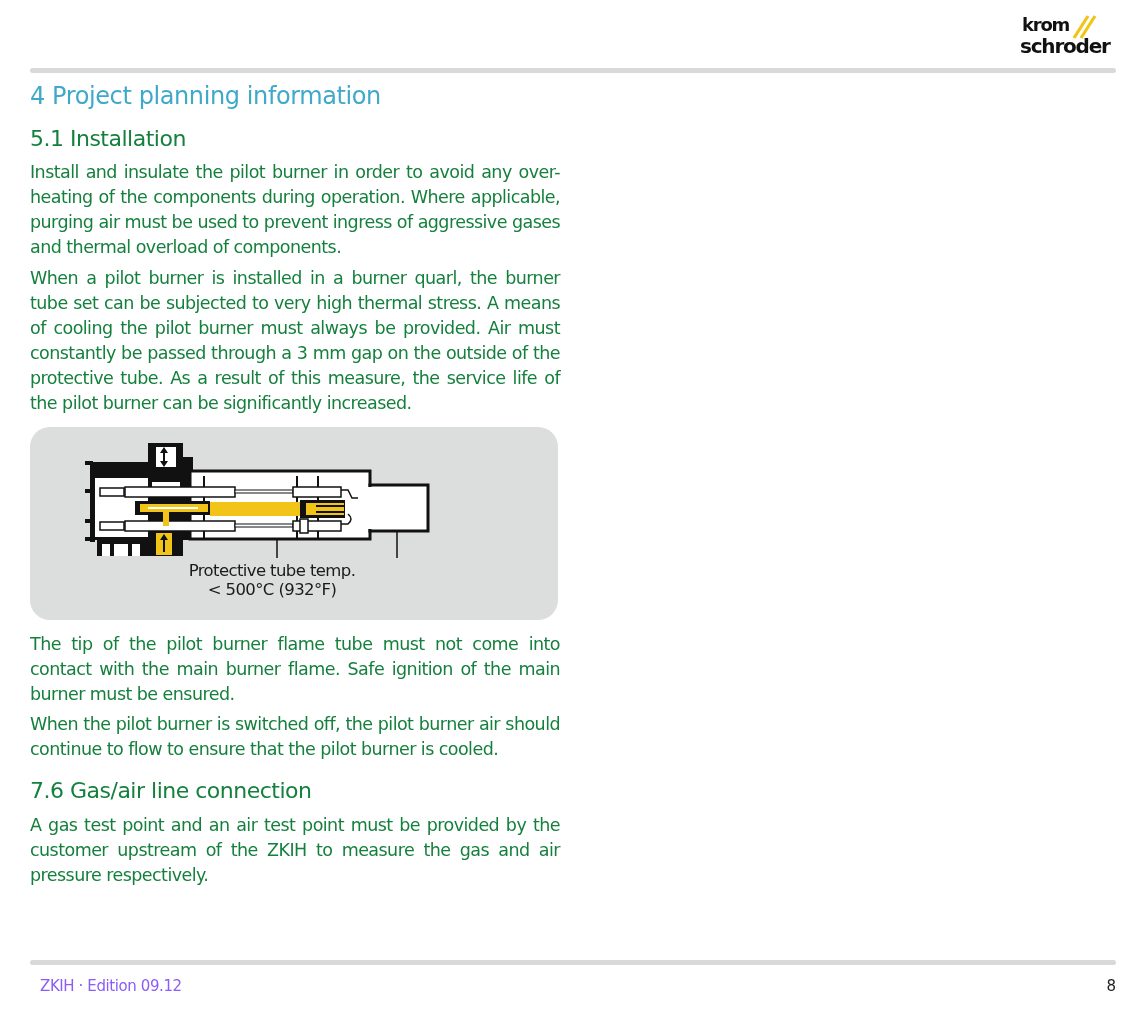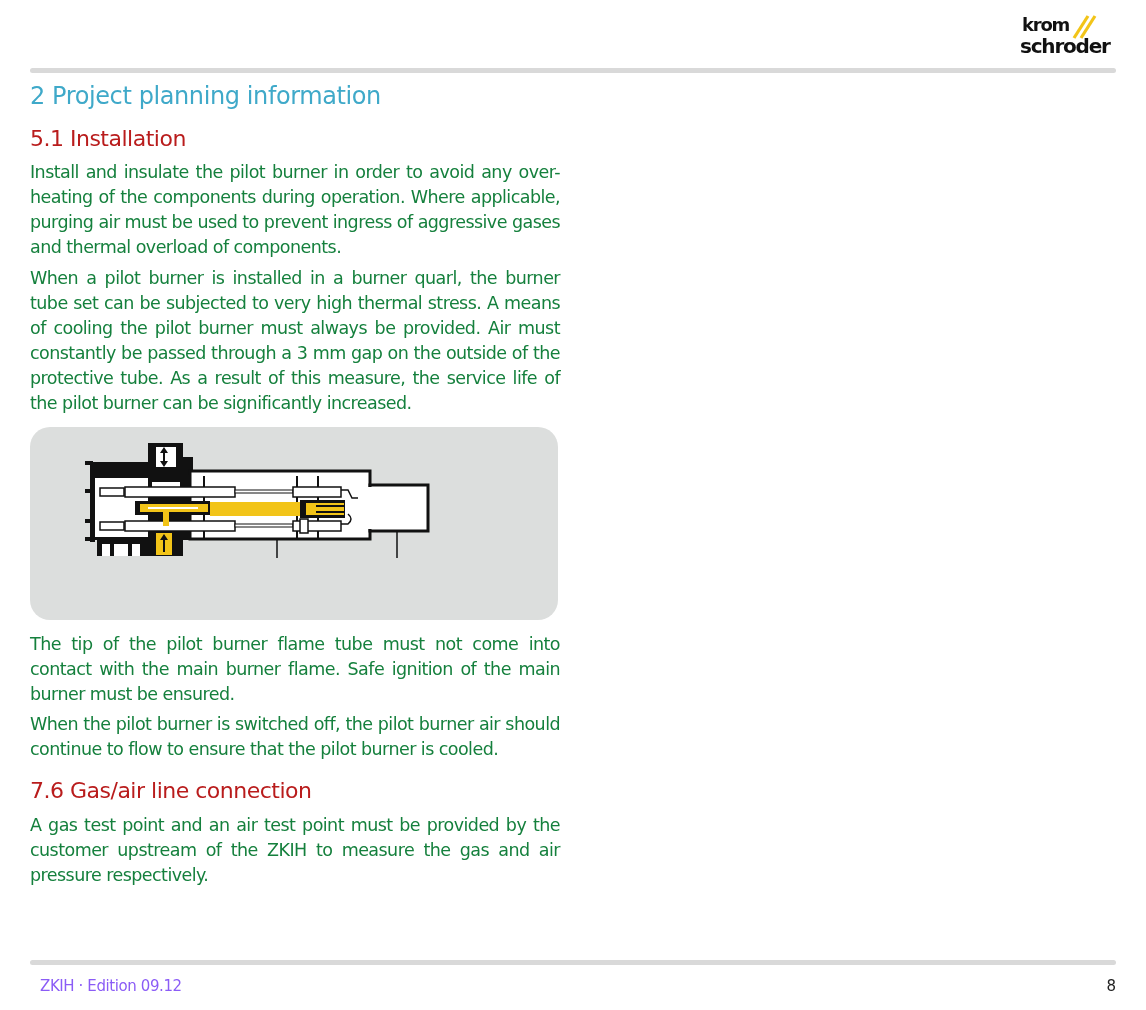--- a/index.html
+++ b/index.html
@@ -26,21 +26,21 @@
   .rule.top { top: 68px; }
   .rule.bottom { top: 960px; }
 
   h1.h-main {
     position: absolute; left: 30px; top: 82px; margin: 0;
     font-weight: normal; font-size: 24px; color: #3fa9c9; letter-spacing: -0.4px;
     font-family: "DejaVu Sans", sans-serif;
   }
   h2.h-sub {
     position: absolute; left: 30px; margin: 0;
-    font-weight: normal; font-size: 22px; color: #b91c1c; letter-spacing: -0.5px;
+    font-weight: normal; font-size: 22px; color: #15803d; letter-spacing: -0.5px;
     font-family: "DejaVu Sans", sans-serif;
   }
   p.body {
     position: absolute; left: 30px; width: 530px; margin: 0;
     font-size: 17.5px; line-height: 25px; letter-spacing: -0.55px;
     text-align: justify; text-align-last: left;
     font-family: "DejaVu Sans", sans-serif; color: #15803d;
   }
 
   .figure {
@@ -68,21 +68,21 @@
   <span class="w1">krom</span>
   <span class="w2">schroder</span>
   <svg class="slashes" width="30" height="26" viewBox="0 0 30 26">
     <line x1="4" y1="24" x2="18" y2="2" stroke="#f2c418" stroke-width="3.2"></line>
     <line x1="11" y1="24" x2="25" y2="2" stroke="#f2c418" stroke-width="3.2"></line>
   </svg>
 </div>
 
 <div class="rule top"></div>
 
-<h1 class="h-main">2 Project planning information</h1>
+<h1 class="h-main">4 Project planning information</h1>
 
 <h2 class="h-sub" style="top:126px;">5.1 Installation</h2>
 
 <p class="body" style="top:160px;">Install and insulate the pilot burner in order to avoid any over-heating of the components during operation. Where applicable, purging air must be used to prevent ingress of aggressive gases and thermal overload of components.</p>
 <p class="body" style="top:266px;">When a pilot burner is installed in a burner quarl, the burner tube set can be subjected to very high thermal stress. A means of cooling the pilot burner must always be provided. Air must constantly be passed through a 3 mm gap on the outside of the protective tube. As a result of this measure, the service life of the pilot burner can be significantly increased.</p>
 
 <div class="figure">
   <svg width="528" height="193" viewBox="0 0 528 193">
 
     <rect x="60" y="35" width="5" height="80" fill="#111"></rect>
@@ -146,20 +146,24 @@
     <polygon points="130,113 134,107 138,113" fill="#111"></polygon>
 
     <rect x="67" y="113" width="56" height="16" fill="#111"></rect>
     <rect x="72" y="117" width="8" height="12" fill="#fff"></rect>
     <rect x="84" y="117" width="14" height="12" fill="#fff"></rect>
     <rect x="102" y="117" width="8" height="12" fill="#fff"></rect>
 
     <line x1="247" y1="113" x2="247" y2="131" stroke="#111" stroke-width="1.5"></line>
     <line x1="367" y1="104" x2="367" y2="131" stroke="#111" stroke-width="1.5"></line>
   </svg>
+  <div class="fig-label" style="left:138px; top:134px; width:208px;">
+    <div>Protective tube temp.</div>
+    <div>&lt; 500°C (932°F)</div>
+  </div>
 </div>
 
 <p class="body" style="top:632px;">The tip of the pilot burner flame tube must not come into contact with the main burner flame. Safe ignition of the main burner must be ensured.</p>
 <p class="body" style="top:712px;">When the pilot burner is switched off, the pilot burner air should continue to flow to ensure that the pilot burner is cooled.</p>
 
 <h2 class="h-sub" style="top:778px;">7.6 Gas/air line connection</h2>
 
 <p class="body" style="top:813px;">A gas test point and an air test point must be provided by the customer upstream of the ZKIH to measure the gas and air pressure respectively.</p>
 
 <div class="rule bottom"></div>

